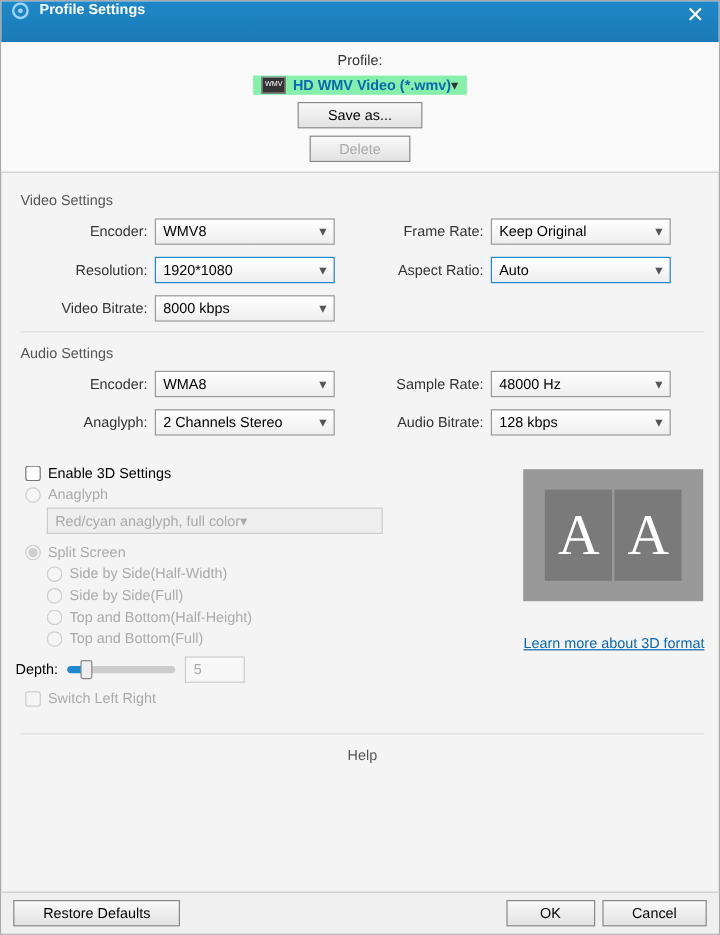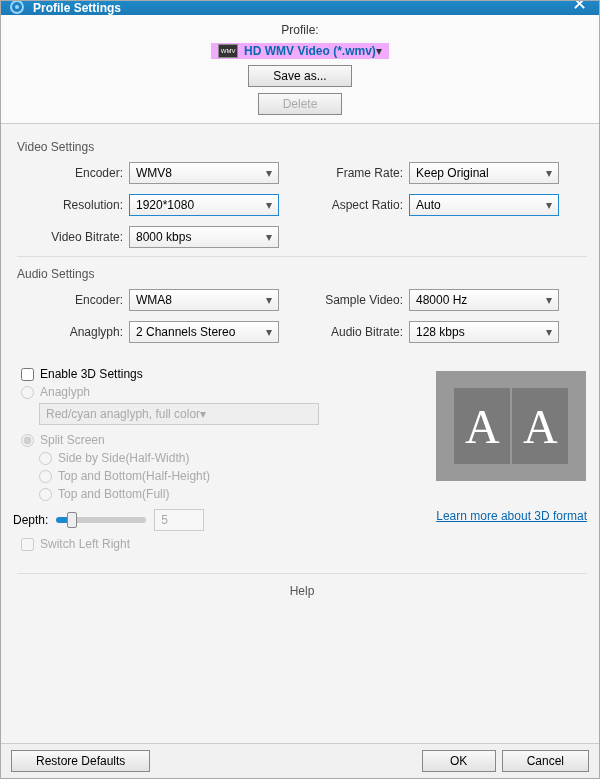--- a/index.html
+++ b/index.html
@@ -13,23 +13,23 @@
       width: 600px;
       height: 779px;
       background: #f4f4f4;
       border: 1px solid #aaa;
       display: flex;
       flex-direction: column;
     }
     .titlebar {
       background: linear-gradient(#1f88c9, #1b7ab5);
       color: #fff;
-      height: 14px;
-      display: flex;
-      align-items: flex-end;
+      height: 34px;
+      display: flex;
+      align-items: flex-start;
       padding: 0 8px;
       font-size: 14px;
     }
     .titlebar .app-icon {
       width: 16px;
       height: 16px;
       margin-right: 8px;
       display: flex;
       align-items: center;
       justify-content: center;
@@ -55,21 +55,21 @@
     .profile-row .plabel {
       color: #333;
     }
     .profile-row .psel {
       flex: 1;
       display: flex;
       align-items: center;
       border: 1px solid transparent;
       height: 22px;
       padding: 0 6px;
-      background: #f0abfc;
+      background: #86efac;
       cursor: pointer;
     }
     .profile-row .psel .picon {
       width: 20px;
       height: 14px;
       background: #333;
       color: #fff;
       font-size: 6px;
       display: flex;
       align-items: center;
@@ -324,21 +324,21 @@
   </div>
 
   <div class="section-head top">Audio Settings</div>
   <div class="grid">
     <div class="rlabel">Encoder:</div>
     <div class="select">
         <span class="stxt">WMA8</span>
         <span class="caret">▾</span>
       </div>
     <div class="gap"></div>
-    <div class="rlabel">Sample Video:</div>
+    <div class="rlabel">Sample Rate:</div>
     <div class="select">
         <span class="stxt">48000 Hz</span>
         <span class="caret">▾</span>
       </div>
 
     <div class="rlabel">Anaglyph:</div>
     <div class="select">
         <span class="stxt">2 Channels Stereo</span>
         <span class="caret">▾</span>
       </div>
@@ -367,20 +367,24 @@
       <label class="rad dim">
         <input type="radio" disabled="" checked="" style="">
         <span>Split Screen</span>
       </label>
       <label class="rad subrad dim">
           <input type="radio" disabled="" style="">
           <span>Side by Side(Half-Width)</span>
         </label>
       <label class="rad subrad dim">
           <input type="radio" disabled="" style="">
+          <span>Side by Side(Full)</span>
+        </label>
+      <label class="rad subrad dim">
+          <input type="radio" disabled="" style="">
           <span>Top and Bottom(Half-Height)</span>
         </label>
       <label class="rad subrad dim">
           <input type="radio" disabled="" style="">
           <span>Top and Bottom(Full)</span>
         </label>
 
       <div class="depth-row">
         <span>Depth:</span>
         <div class="slider">

